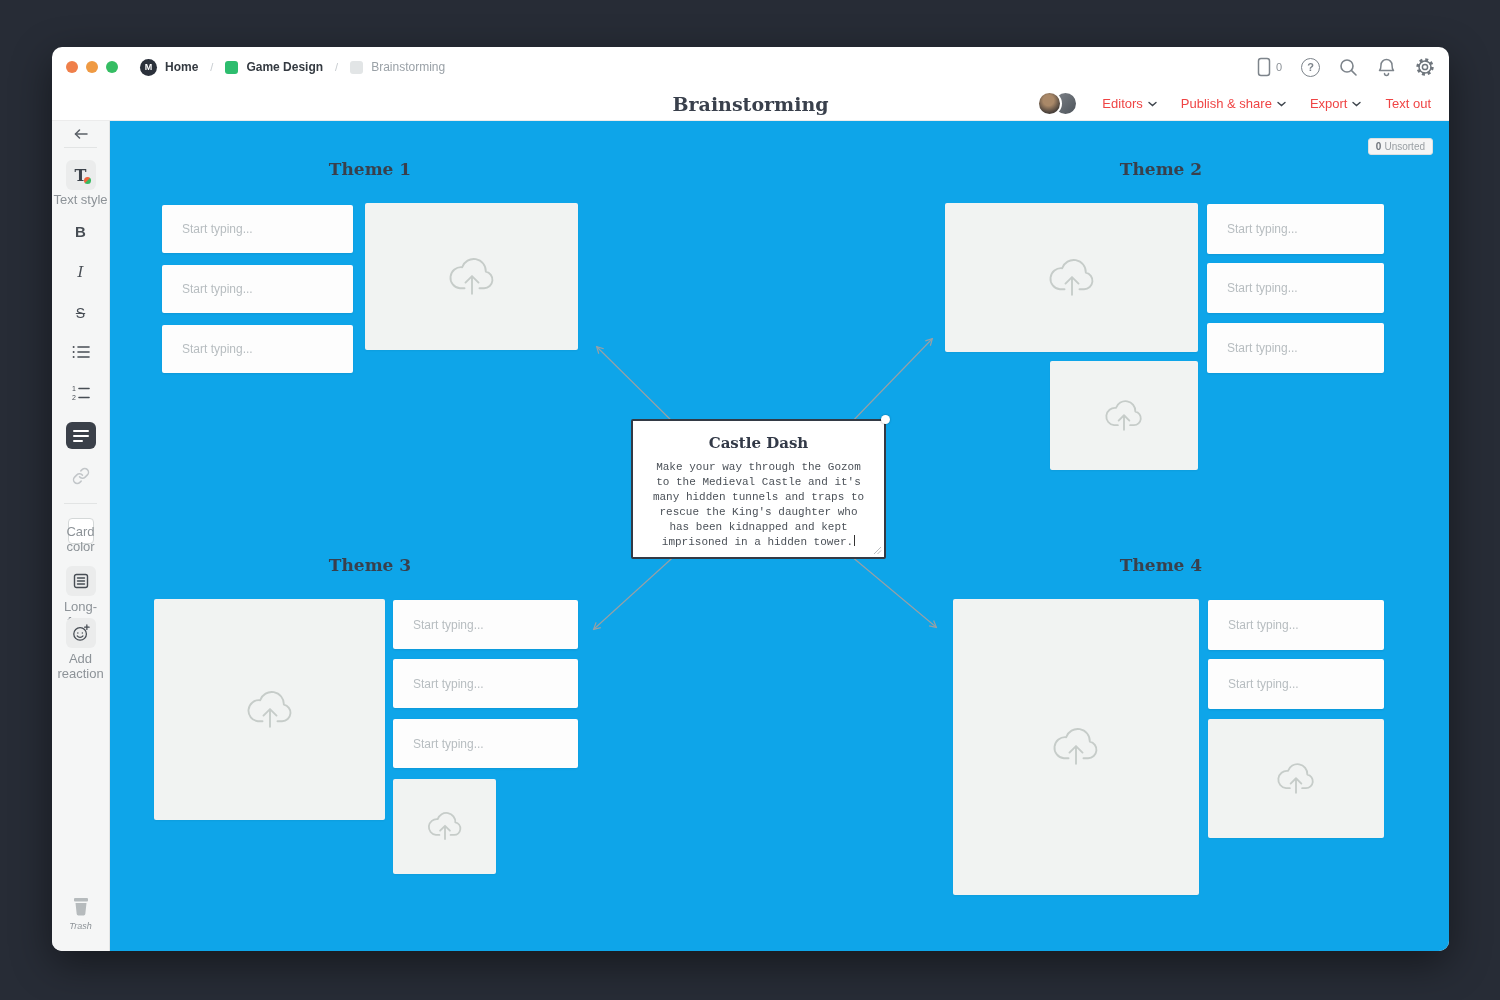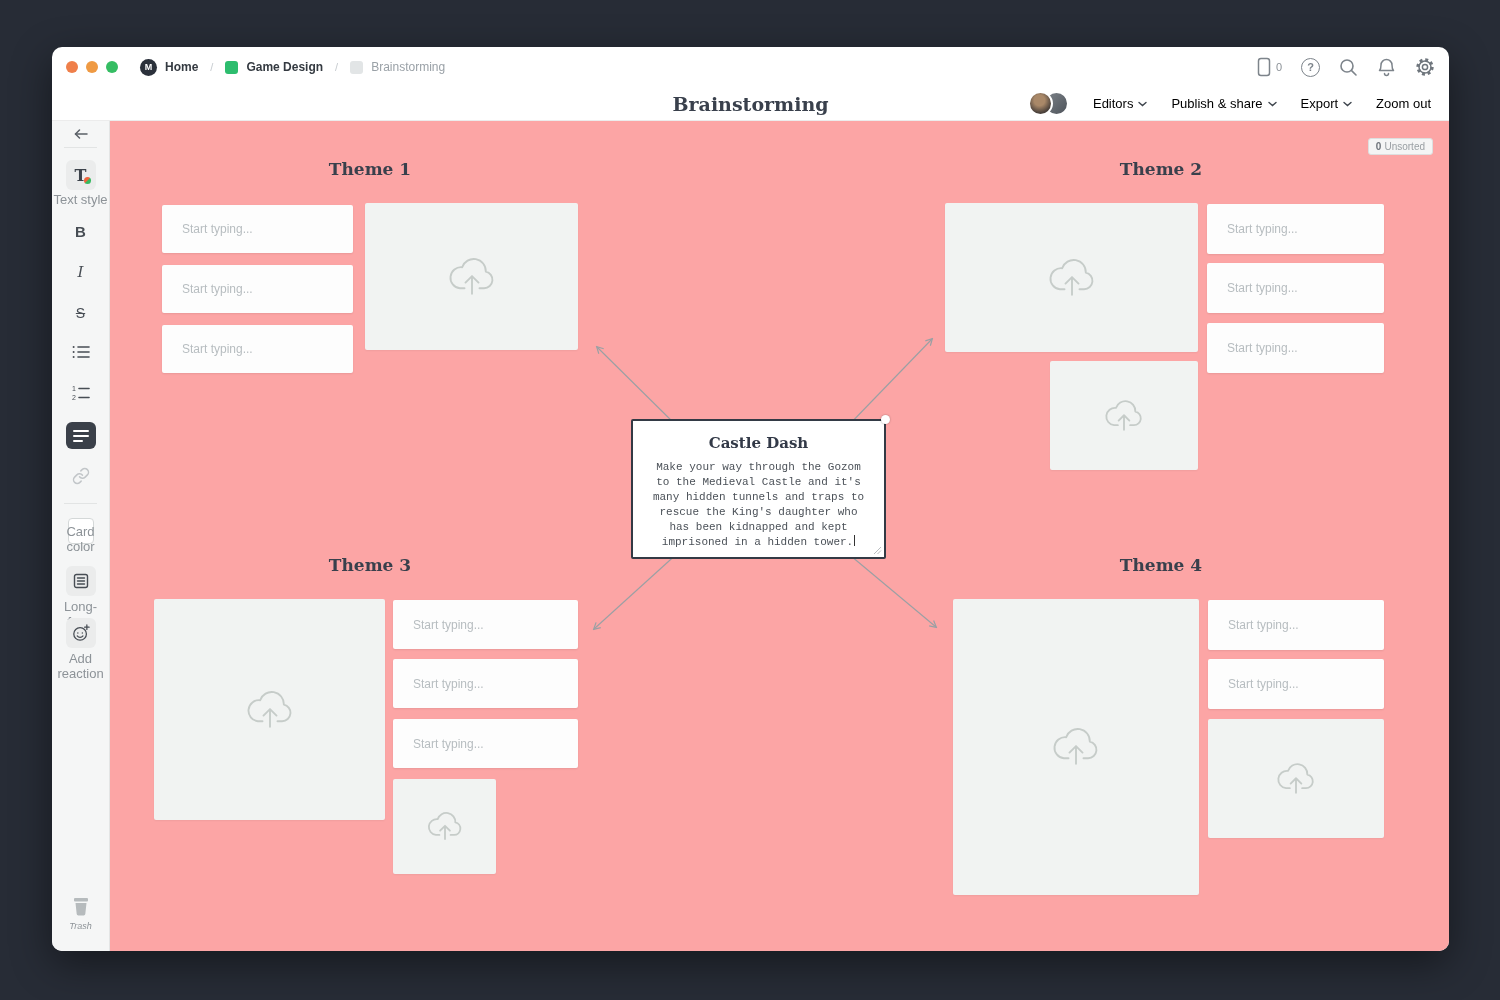--- a/index.html
+++ b/index.html
@@ -26,21 +26,21 @@
   .sq-gray{background:#e2e5e6;}
   .chrome-spacer{flex:1;}
   .chrome-icons{display:flex;align-items:center;gap:19px;color:#7d848b;}
   .chrome-icons svg{display:block;}
   .mobile-wrap{display:flex;align-items:center;gap:5px;}
   .mobile-count{font-size:11px;color:#8b9197;}
   .chrome-row2{height:33px;position:relative;display:flex;align-items:center;}
   .doc-title{position:absolute;left:0;right:0;text-align:center;
     font-family:"DejaVu Serif", serif;font-weight:bold;font-size:19px;color:#39404c;}
   .top-actions{position:absolute;right:18px;display:flex;align-items:center;gap:24px;
-    font-size:13px;color:#000000;}
+    font-size:13px;color:#ef4444;}
   .action{display:flex;align-items:center;gap:5px;cursor:pointer;}
   .avatars{display:flex;align-items:center;}
   .avatar{width:21px;height:21px;border-radius:50%;border:2px solid #fff;}
   .avatar.front{background:radial-gradient(circle at 45% 35%, #a98868 0 30%, #4a413b 70%);z-index:2;}
   .avatar.back{background:linear-gradient(135deg,#7d8288,#4e545b);margin-left:-9px;z-index:1;}
   .chev{margin-top:1px;}
   
   .main{display:flex;height:831px;border-top:1px solid #ececec;}
   .sidebar{width:57px;background:#f5f6f6;border-right:1px solid #e3e5e5;position:relative;flex:none;}
   .sb{position:absolute;left:50%;transform:translateX(-50%);display:flex;align-items:center;justify-content:center;}
@@ -50,21 +50,21 @@
   .glyph-i{font-size:15px;font-style:italic;font-family:"DejaVu Serif",serif;color:#474d54;}
   .glyph-s{font-size:14px;text-decoration:line-through;color:#474d54;}
   .sb-btnbg{width:30px;height:30px;background:#ebecec;border-radius:6px;display:flex;align-items:center;justify-content:center;position:relative;}
   .tstyle-T{font-family:"DejaVu Serif",serif;font-weight:bold;font-size:16px;color:#3c424a;}
   .tstyle-dot{position:absolute;right:5px;bottom:6px;width:7px;height:7px;border-radius:50%;
     background:linear-gradient(135deg,#f0633c 45%,#35b95f 55%);}
   .card-tool{width:30px;height:27px;background:#3a4049;border-radius:6px;display:flex;flex-direction:column;align-items:center;justify-content:center;gap:3px;}
   .card-tool i{display:block;height:2px;border-radius:1px;background:#fff;}
   .swatch{width:24px;height:24px;background:#fff;border:1px solid #d4d8d8;border-radius:4px;}
   
-  .canvas{position:relative;flex:1;background:#fca5a5;overflow:hidden;}
+  .canvas{position:relative;flex:1;background:#0ea5e9;overflow:hidden;}
   .arrows{position:absolute;left:0;top:0;}
   .theme-title{position:absolute;transform:translateX(-50%);font-family:"DejaVu Serif",serif;
     font-weight:bold;font-size:17px;color:#39404c;white-space:nowrap;}
   .text-card{position:absolute;background:#fdfdfd;border-radius:2px;box-shadow:0 1px 2px rgba(0,0,0,.08);
     display:flex;align-items:center;padding-left:20px;box-sizing:border-box;}
   .text-card span{font-size:12px;color:#b7bdc0;}
   .img-card{position:absolute;background:#f1f3f2;border-radius:2px;box-shadow:0 1px 2px rgba(0,0,0,.05);
     display:flex;align-items:center;justify-content:center;}
   .badge{position:absolute;background:#f4f5f5;border:1px solid #dddfdf;border-radius:3px;
     padding:2px 7px;font-size:10px;color:#9aa0a4;}
@@ -144,21 +144,21 @@
             <polyline points="1,1.5 4.5,4.5 8,1.5"></polyline>
           </svg>
       </div>
       <div class="action">
         <span>Export</span>
         <svg class="chev" width="9" height="6" viewBox="0 0 9 6" fill="none" stroke="#3e454d" stroke-width="1.4" stroke-linecap="round">
             <polyline points="1,1.5 4.5,4.5 8,1.5"></polyline>
           </svg>
       </div>
       <div class="action">
-        <span>Zoom out</span>
+        <span>Text out</span>
       </div>
     </div>
   </div>
 
   <div class="main">
 
     <div class="sidebar">
       <div class="sb" style="top:2px;width:24px;height:22px;">
         <svg width="14" height="10" viewBox="0 0 14 10" fill="none" stroke="#5a6067" stroke-width="1.5" stroke-linecap="round" stroke-linejoin="round">
             <line x1="13" y1="5" x2="1.5" y2="5"></line>

